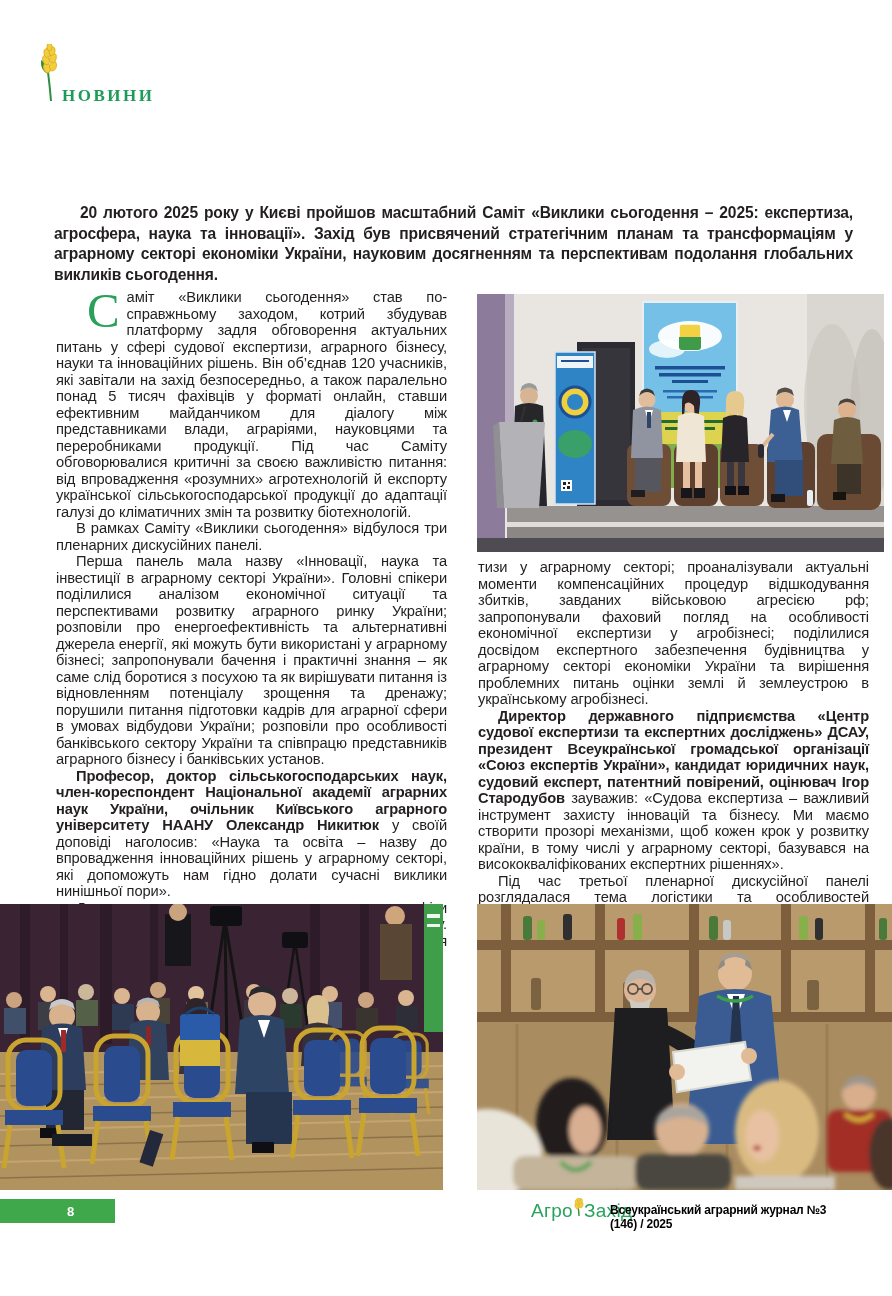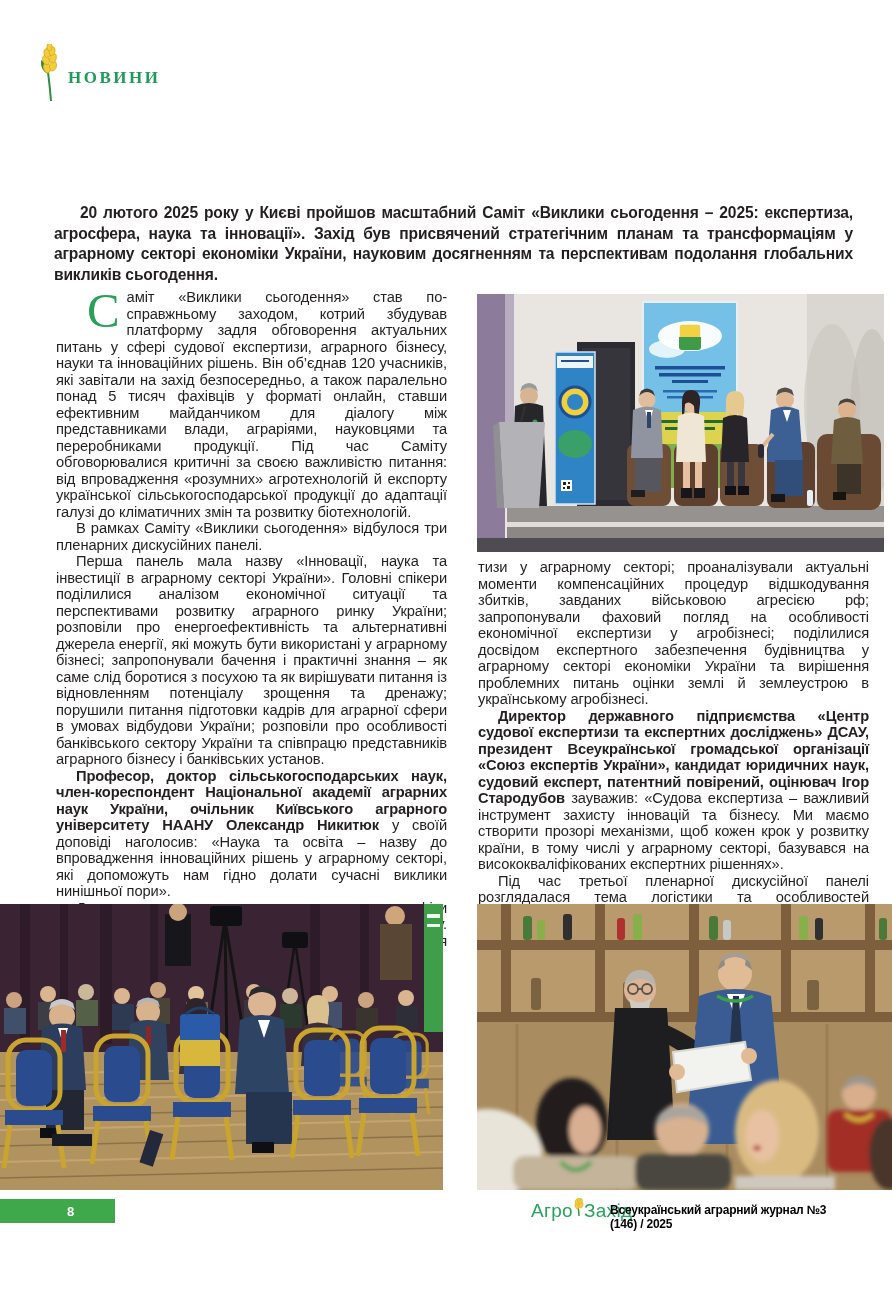--- a/index.html
+++ b/index.html
@@ -3,21 +3,21 @@
 <meta charset="utf-8">
 <style>
   html,body{margin:0;padding:0;background:#9a9a9a;}
   .page{
     position:relative;width:892px;height:1296px;background:#ffffff;
     margin:0 auto;overflow:hidden;
     font-family:"Liberation Sans","DejaVu Sans",sans-serif;
     color:#231f20;
   }
   
-  .kicker{position:absolute;left:38px;top:44px;display:flex;align-items:center;gap:6px;}
+  .kicker{position:absolute;left:38px;top:44px;display:flex;align-items:flex-end;}
   .kicker .label{
     font-family:"Liberation Serif","DejaVu Serif",serif;
     color:#1e9b57;font-size:17px;letter-spacing:2.5px;font-weight:bold;margin-top:6px;
   }
   
   .title{
     position:absolute;left:104px;top:88px;width:760px;
     font-family:"Liberation Serif","DejaVu Serif",serif;
     color:#149a51;font-size:39px;line-height:53px;letter-spacing:1px;font-weight:normal;
   }

